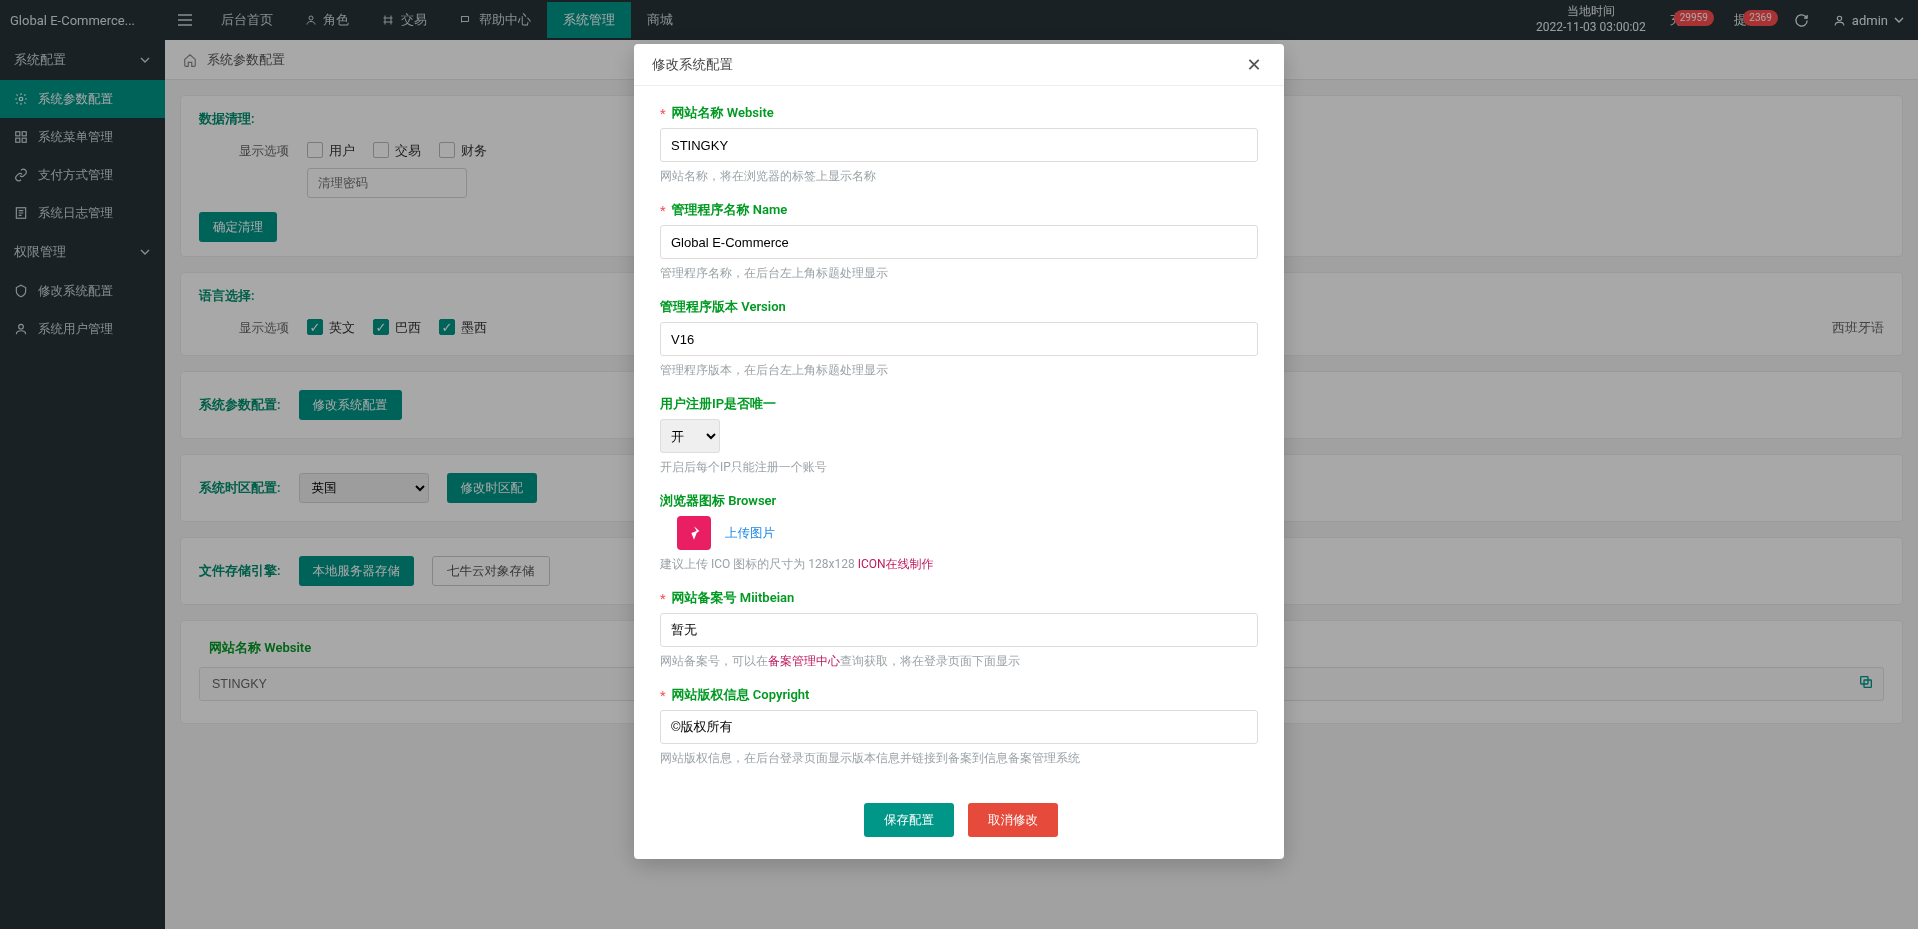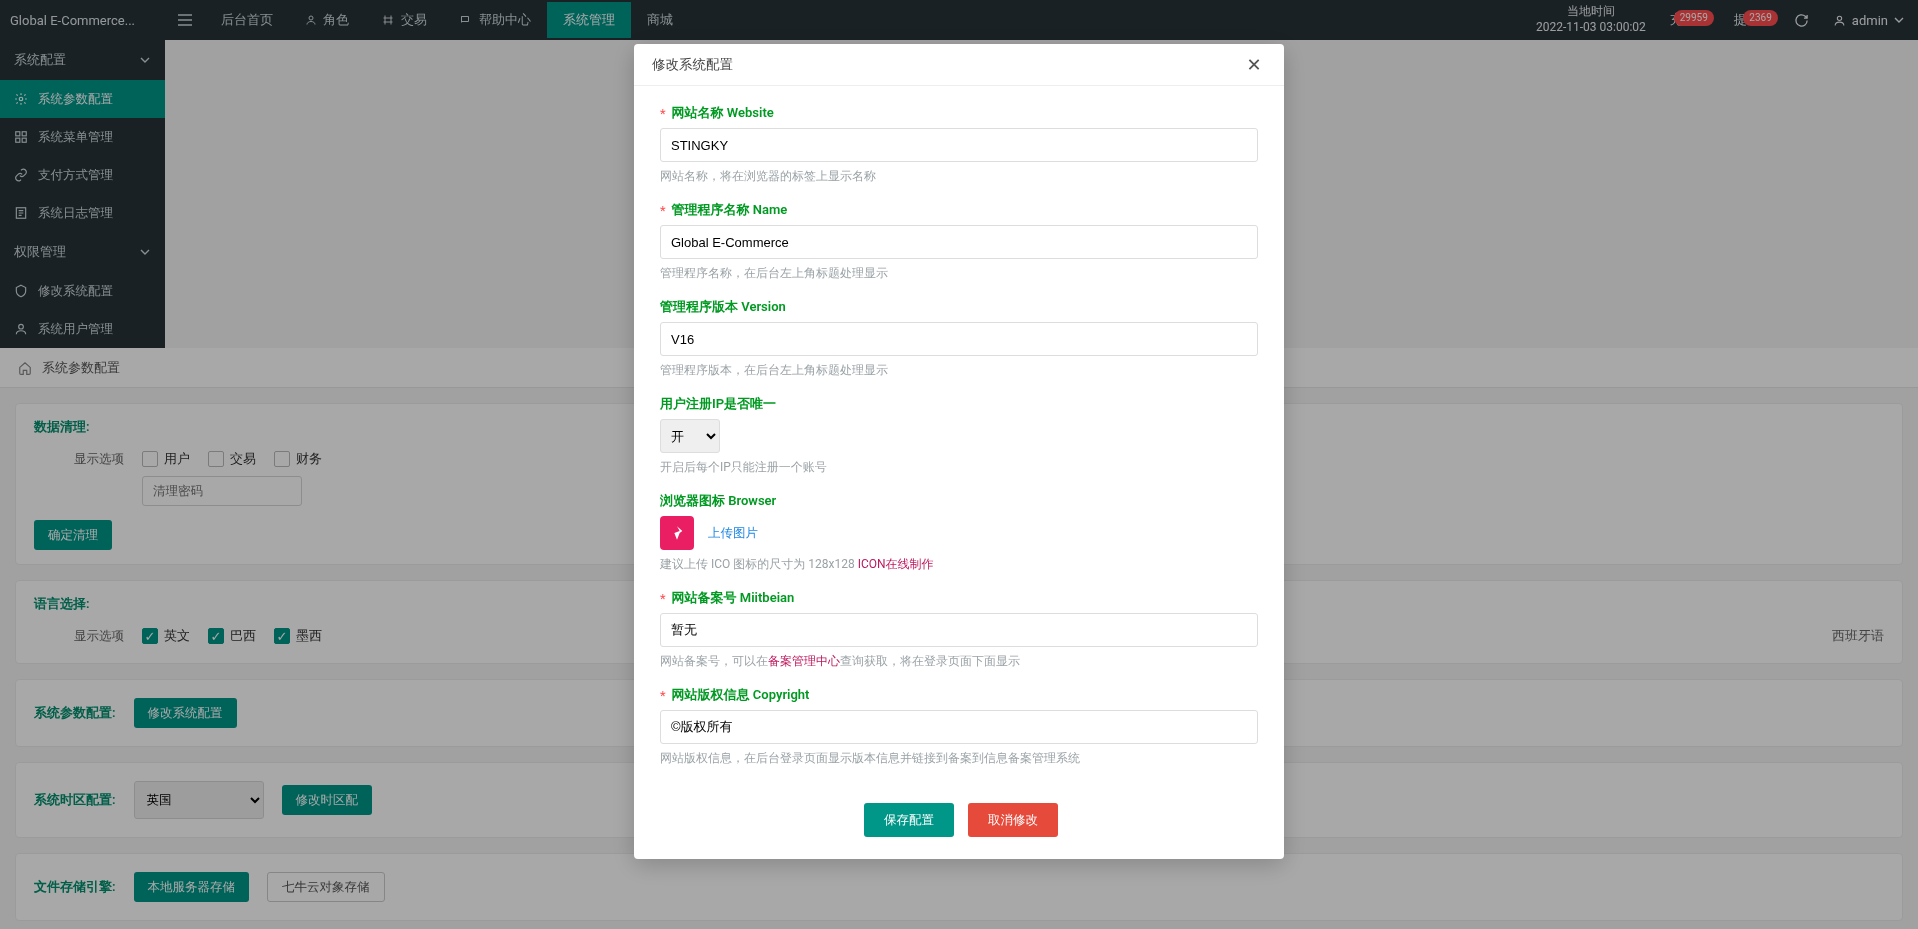--- a/index.html
+++ b/index.html
@@ -14,57 +14,57 @@
 .topnav-item.active { background:#009688; color:#fff; }
 .spacer { flex:1; }
 .top-right { display:flex; align-items:center; height:40px; }
 .time-block { text-align:center; padding:0 14px; line-height:1.3; font-size:12px; color:#eceff1; }
 .time-block .lbl { font-size:12px; }
 .right-item { padding:0 10px; display:flex; align-items:center; gap:4px; cursor:pointer; position:relative; color:#eceff1; }
 .badge { position:absolute; top:-1px; right:-8px; background:#ff4d4f; color:#fff; border-radius:9px; font-size:10px; padding:1px 6px; line-height:14px; }
 .user-chip { display:flex; align-items:center; gap:6px; padding:0 14px; cursor:pointer; color:#eceff1; }
 
 
-.layout { display:flex; height:calc(100vh - 40px);flex-direction:column; }
+.layout { display:flex; height:calc(100vh - 40px); }
 .sidebar { width:165px; background:#263238; color:#cfd8dc; overflow-y:auto; }
 .side-group { height:40px; display:flex; align-items:center; padding:0 14px; justify-content:space-between; cursor:pointer; font-size:13px; }
 .side-item { height:38px; display:flex; align-items:center; padding:0 14px; gap:10px; cursor:pointer; font-size:12.5px; }
 .side-item.active { background:#009688; color:#fff; }
 
 
 .main { flex:1; background:#f4f4f5; overflow-y:auto; padding-bottom:30px; }
 .breadcrumb { height:40px; background:#fff; border-bottom:1px solid #e7e7e7; display:flex; align-items:center; padding:0 18px; color:#555; gap:10px; }
 .panel { background:#fff; margin:15px; border:1px solid #ececec; border-radius:4px; padding:14px 18px; }
 .panel-title { color:#008F6F; font-weight:600; font-size:13px; margin-bottom:10px; }
 .row { display:flex; align-items:center; gap:18px; padding:4px 0; }
 .row .lbl { color:#666; font-size:12.5px; width:auto; margin-left:40px; }
-.chk { display:flex; align-items:center; gap:6px; }
+.chk { display:flex; align-items:flex-start; gap:6px; }
 .chk-box { width:16px; height:16px; border:1px solid #bbb; border-radius:2px; display:inline-flex; align-items:center; justify-content:center; background:#fff; }
 .chk-box.on { background:#009688; border-color:#009688; color:#fff; }
 .textin { height:30px; border:1px solid #d7d7d7; border-radius:3px; padding:0 10px; font-size:12.5px; min-width:90px; }
 .btn { height:30px; padding:0 14px; border:none; border-radius:3px; background:#009688; color:#fff; cursor:pointer; font-size:12.5px; }
 .btn.outline { background:#fff; color:#555; border:1px solid #ccc; }
-.sel { height:38px; border:1px solid #d7d7d7; border-radius:3px; padding:0 8px; font-size:12.5px; min-width:130px; }
+.sel { height:30px; border:1px solid #d7d7d7; border-radius:3px; padding:0 8px; font-size:12.5px; min-width:130px; }
 .inline-label { color:#008F6F; font-weight:600; font-size:13px; }
 .wide-input { height:34px; width:100%; border:1px solid #e2e2e2; background:#fafafa; border-radius:3px; padding:0 12px; font-size:12.5px; color:#666; }
 
 
 .overlay { position:fixed; inset:0; background:rgba(0,0,0,.34); z-index:1000; }
 .modal { position:fixed; top:44px; left:50%; transform:translateX(-50%); width:650px; background:#fff; z-index:1001; border-radius:4px; box-shadow:0 6px 24px rgba(0,0,0,.2); display:flex; flex-direction:column; max-height:calc(100vh - 60px); }
 .modal-head { height:42px; display:flex; align-items:center; justify-content:space-between; padding:0 18px; border-bottom:1px solid #eee; font-size:13.5px; color:#444; }
 .modal-body { padding:18px 26px 6px 26px; overflow:auto; }
 .modal-foot { padding:14px 0 22px 4px; display:flex; justify-content:center; gap:14px; }
 .fld { margin-bottom:16px; }
 .fld-label { color:#009A22; font-weight:600; font-size:13px; margin-bottom:6px; display:flex; align-items:center; gap:2px; }
 .req { color:#ff4d4f; font-weight:normal; margin-right:4px; }
 .fld-input { width:100%; height:34px; border:1px solid #ddd; border-radius:3px; padding:0 10px; font-size:13px; }
 .fld-input.sel2 { padding:0 6px; }
 .fld-help { color:#9aa2a6; font-size:12px; margin-top:6px; }
 .fld-help a { color:#be185d; text-decoration:none; }
-.upload-row { display:flex; align-items:center; gap:14px; }
+.upload-row { display:flex; align-items:center; gap:14px;margin-left:17px; }
 .upload-thumb { width:34px; height:34px; background:#e91e63; border-radius:4px; display:flex; align-items:center; justify-content:center; color:#fff; }
 .upload-link { color:#1e88e5; font-size:12.5px; text-decoration:none; }
 .btn-danger { background:#e64a3b; }
 
 .close-x { cursor:pointer; font-size:18px; color:#555; width:24px; text-align:center; }
 .copy-icn { cursor:pointer; color:#009688; }
 </style>
 </head>
 <body>
 

